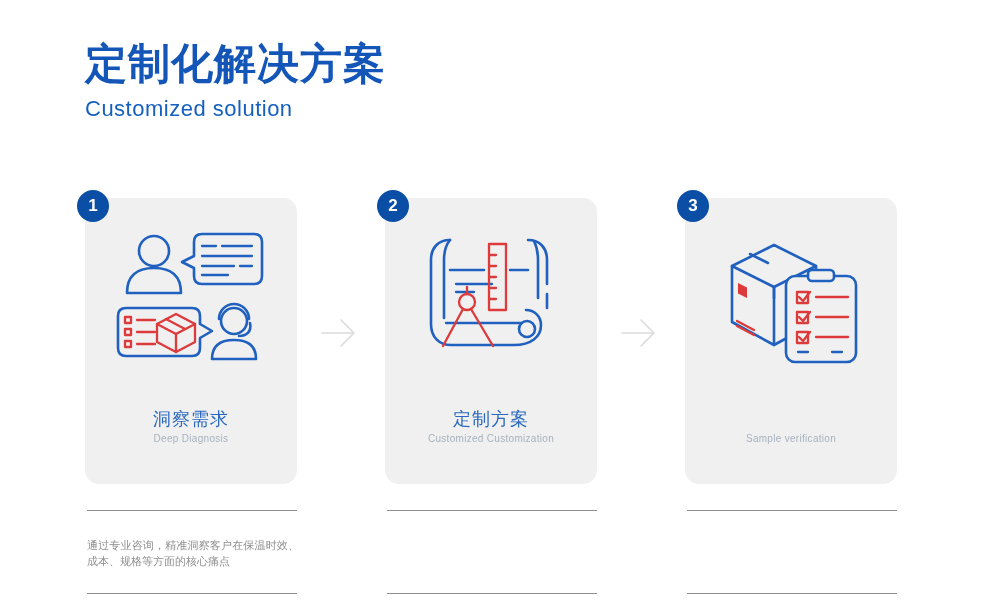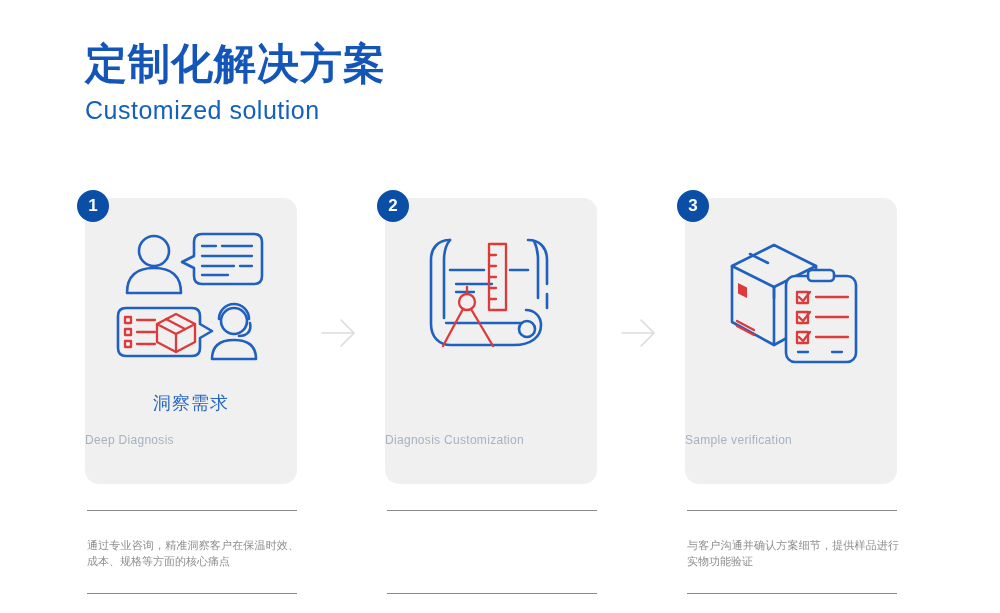--- a/index.html
+++ b/index.html
@@ -16,37 +16,37 @@
     --arrow-gray:#DCDCDC;
   }
   *{margin:0;padding:0;box-sizing:border-box;}
   html,body{background:#fff;}
   body{font-family:"Liberation Sans","DejaVu Sans",sans-serif;}
   .page{position:relative;width:1000px;height:613px;background:#fff;overflow:hidden;}
 
   
   .header{position:absolute;left:85px;top:40px;}
   .page-title{font-size:42px;line-height:1.15;font-weight:bold;color:var(--primary-blue);letter-spacing:1px;}
-  .page-subtitle{font-size:25px;margin-top:8px;color:var(--subtitle-blue);font-weight:400;letter-spacing:0.5px;}
+  .page-subtitle{font-size:22px;margin-top:8px;color:var(--subtitle-blue);font-weight:400;letter-spacing:0.5px;}
 
   
   .column{position:absolute;top:0;width:213px;height:613px;}
   .col-1{left:85px;}
   .col-2{left:385px;}
   .col-3{left:685px;}
 
   
   .card{position:absolute;top:198px;left:0;width:212px;height:286px;background:var(--card-bg);border-radius:14px;}
   .badge{position:absolute;left:-8px;top:-8px;width:32px;height:32px;border-radius:50%;background:var(--badge-blue);
          display:flex;align-items:center;justify-content:center;}
   .badge span{color:#fff;font-size:17px;font-weight:bold;}
   .icon-wrap{position:absolute;top:28px;left:50%;transform:translateX(-50%);width:162px;height:138px;}
   .icon-wrap svg{display:block;width:162px;height:138px;}
-  .card-title{position:absolute;top:193px;width:100%;text-align:center;font-size:18px;color:var(--card-title-blue);letter-spacing:1px;}
-  .card-sub{position:absolute;top:235px;width:100%;text-align:left;font-size:12px;color:var(--en-gray);letter-spacing:0.3px;}
+  .card-title{position:absolute;top:209px;width:100%;text-align:center;font-size:18px;color:var(--card-title-blue);letter-spacing:1px;}
+  .card-sub{position:absolute;top:235px;width:100%;text-align:center;font-size:10px;color:var(--en-gray);letter-spacing:0.3px;}
 
   
   .divider{position:absolute;left:2px;width:210px;height:1px;background:var(--divider-gray);}
   .divider-top{top:510px;}
   .divider-bottom{top:593px;}
   .desc{position:absolute;top:537px;left:2px;width:212px;font-size:11px;line-height:16px;color:var(--desc-gray);
         word-break:break-all;text-align:justify;}
 
   
   .arrow{position:absolute;top:316px;width:40px;height:34px;}
@@ -153,21 +153,22 @@
             </g>
           <g class="st-r">
             <rect x="79" y="18" width="17" height="66"></rect>
             <path d="M79 29 H86 M79 40 H86 M79 51 H86 M79 62 H86 M79 73 H86"></path>
             <circle cx="57" cy="76" r="8"></circle>
             <path d="M57 68 V61"></path>
             <path d="M53 83 L33 120 M61 83 L83 120"></path>
           </g>
         </svg>
       </div>
-      <div class="card-sub">Diagnosis Customization</div>
+      <div class="card-title">定制方案</div>
+      <div class="card-sub">Customized Customization</div>
     </div>
     <div class="divider divider-top"></div>
     <div class="divider divider-bottom"></div>
   </section>
 
   <section class="column col-3">
     <div class="card">
       <div class="badge">
         <span>3</span>
       </div>
@@ -202,17 +203,16 @@
               <path d="M106 111 H138"></path>
           </g>
           <g class="st-b-thin">
             <path d="M88 126 h10 M122 126 h10"></path>
           </g>
         </svg>
       </div>
       <div class="card-sub">Sample verification</div>
     </div>
     <div class="divider divider-top"></div>
-    <p class="desc">与客户沟通并确认方案细节，提供样品进行实物功能验证</p>
     <div class="divider divider-bottom"></div>
   </section>
 
 </div>
 
 </body></html>

